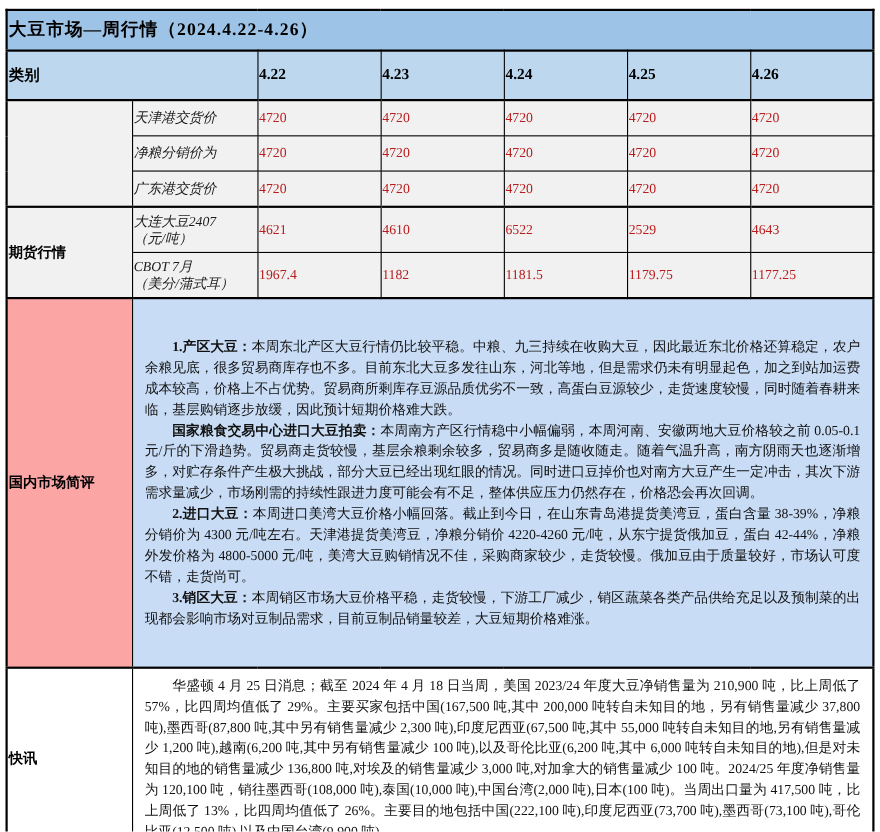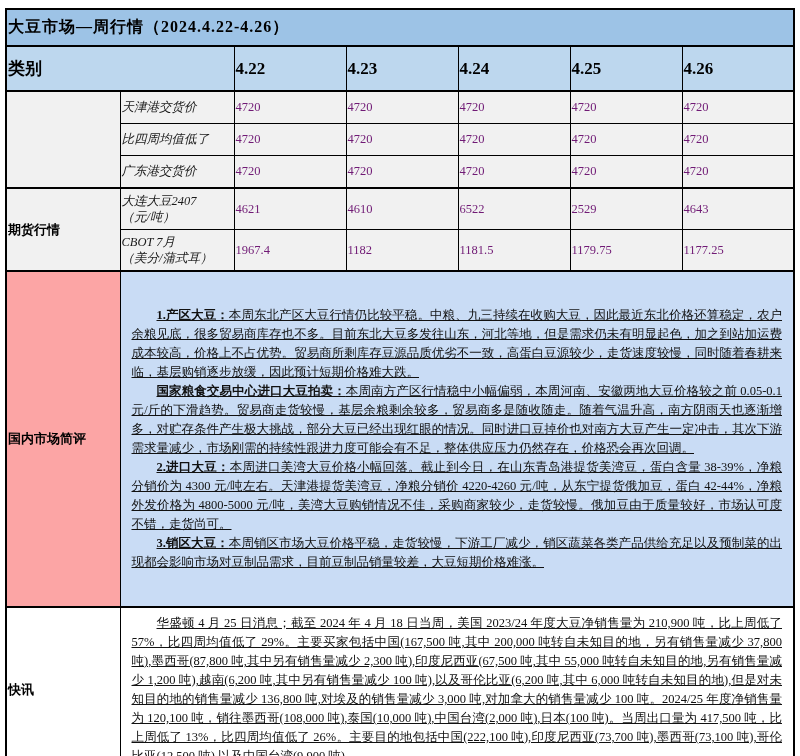--- a/index.html
+++ b/index.html
@@ -10,40 +10,40 @@
   .sheet{position:absolute;left:5px;top:8px;width:790px;}
   table{border-collapse:collapse;width:100%;table-layout:fixed;}
   td{border:1px solid #000;vertical-align:middle;padding:1px;}
   table{border:2px solid #000;}
 
   tr.title-row td{
     background:#9DC3E6;font-weight:bold;font-size:16px;height:33px;
     border-bottom:2px solid #000;letter-spacing:1px;
   }
   tr.header-row td{
-    background:#BDD7EE;font-weight:bold;font-size:17px;height:41px;
+    background:#BDD7EE;font-weight:bold;font-size:14px;height:41px;
     border-bottom:2px solid #000;
     font-family:Liberation Serif, serif;
   }
   td.grp{background:#F1F1F1;font-weight:bold;font-size:13px;}
   td.sub{background:#F1F1F1;font-size:12.5px;color:#1a1a1a;font-style:italic;}
-  td.val{background:#F1F1F1;font-size:12.5px;color:#701a75;}
+  td.val{background:#F1F1F1;font-size:12.5px;color:#b91c1c;}
   tr.spot-row td{height:29px;}
   tr.fut-row td{height:38px;}
   tr.sep td{border-top:2px solid #000;}
   .two-line span{display:block;line-height:16px;}
 
   tr.review-row td{background:#C9DCF5;border-top:2px solid #000;border-bottom:2px solid #000;}
   tr.news-row td{background:#ffffff;}
   td.longtext{
     text-align:justify;padding:6px 11px;font-size:12.5px;line-height:19px;color:#111;
   }
   td.review-cell{height:322px;}
   td.news-cell{height:146px;}
-  .longtext p{margin:0;text-indent:2em;text-decoration:underline;}
+  .longtext p{margin:0;text-indent:2em;}
   .longtext b{font-weight:bold;}
 </style>
 </head>
 <body>
 
 <div class="sheet">
   <table>
     <colgroup>
       <col style="width:114px">
         <col style="width:114px">
@@ -71,21 +71,21 @@
     <tr class="spot-row sep">
       <td class="grp" rowspan="3"></td>
       <td class="sub">天津港交货价</td>
       <td class="val">4720</td>
       <td class="val">4720</td>
       <td class="val">4720</td>
       <td class="val">4720</td>
       <td class="val">4720</td>
     </tr>
     <tr class="spot-row">
-      <td class="sub">比四周均值低了</td>
+      <td class="sub">净粮分销价为</td>
       <td class="val">4720</td>
       <td class="val">4720</td>
       <td class="val">4720</td>
       <td class="val">4720</td>
       <td class="val">4720</td>
     </tr>
     <tr class="spot-row">
       <td class="sub">广东港交货价</td>
       <td class="val">4720</td>
       <td class="val">4720</td>

